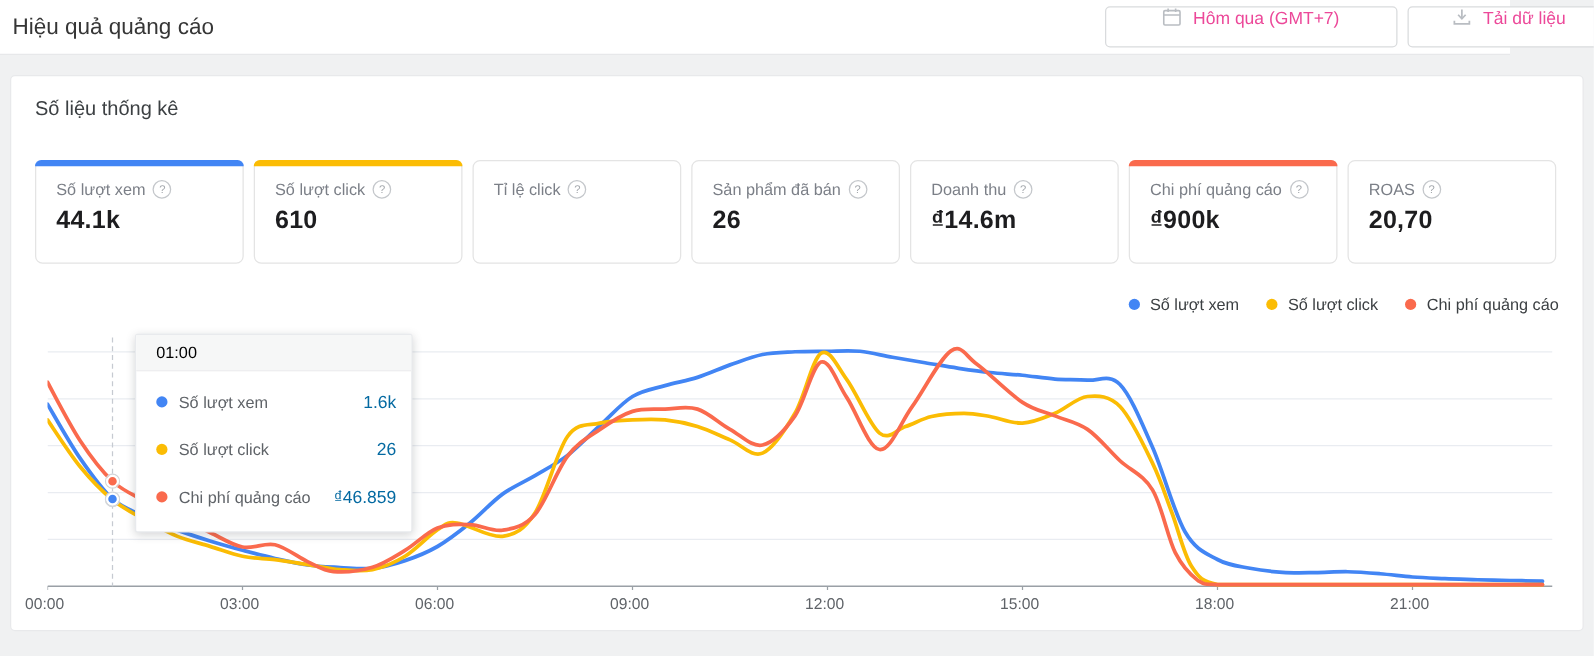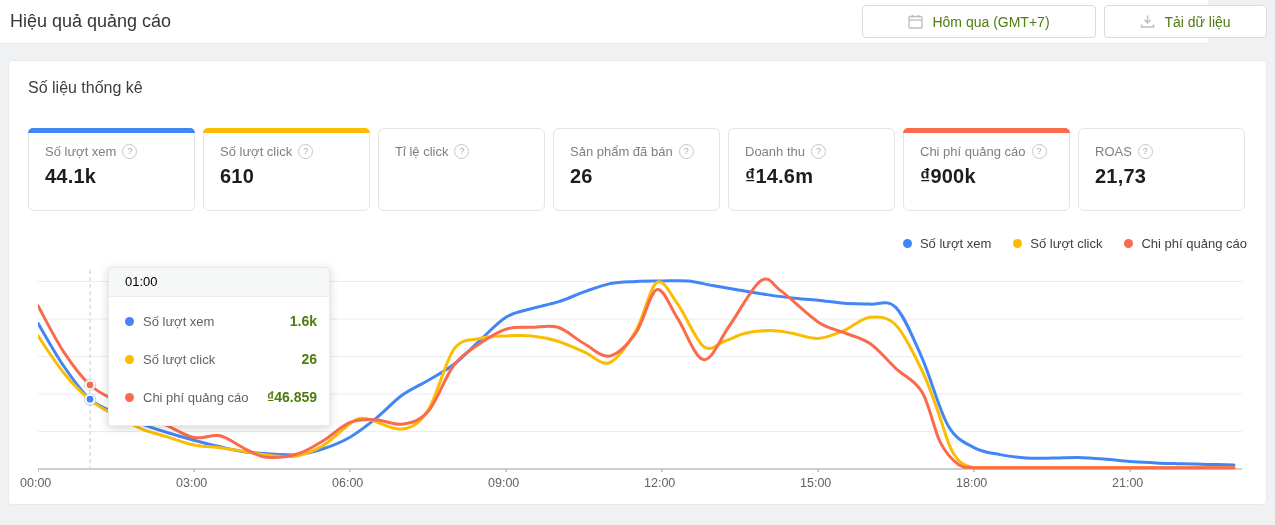--- a/index.html
+++ b/index.html
@@ -15,22 +15,22 @@
   .topbar{
     position:absolute;left:0;top:0;width:1208px;height:44px;
     background:#ffffff;border-bottom:1px solid #e7e8ea;box-sizing:border-box;
   }
   .page-title{
     position:absolute;left:10px;top:11px;font-size:18px;color:#363636;
   }
   .top-btn{
     position:absolute;top:5px;height:33px;box-sizing:border-box;
     background:#fff;border:1px solid #d9dbdd;border-radius:4px;
-    display:flex;align-items:center;justify-content:center;gap:9px;
-    font-size:14px;color:#4d7c0f;cursor:pointer;
+    display:flex;justify-content:center;gap:9px;
+    font-size:14px;color:#ec4899;cursor:pointer;margin-left:22px;
   }
   .btn-date{left:862px;width:234px;}
   .btn-download{left:1104px;width:163px;}
   .top-btn svg{display:block;}
 
   
   .main-card{
     position:absolute;left:8px;top:60px;width:1259px;height:445px;
     background:#ffffff;border:1px solid #e8e9eb;border-radius:4px;box-sizing:border-box;
   }
@@ -76,21 +76,21 @@
     background:#fff;border:1px solid #e8eaed;border-radius:2px;
     box-shadow:0 2px 8px rgba(60,64,67,.22);z-index:5;
   }
   .tooltip-header{
     height:28px;line-height:28px;background:#f6f7f7;border-bottom:1px solid #eeeef0;
     padding:0 16px;font-size:13px;color:#000000;
   }
   .tooltip-body{padding:5px 12px 9px 16px;}
   .tooltip-row{display:flex;align-items:center;gap:9px;height:38px;}
   .tooltip-row .t-label{flex:1;font-size:13px;color:#5f6368;white-space:nowrap;}
-  .tooltip-row .t-value{font-size:14px;font-weight:700;color:#4d7c0f;}
+  .tooltip-row .t-value{font-size:14px;font-weight:400;color:#0369a1;}
 </style>
 </head>
 <body>
 
 <div id="app">
 
   <div class="topbar">
     <div class="page-title">Hiệu quả quảng cáo</div>
 
     <div class="top-btn btn-date">
@@ -167,21 +167,21 @@
           <span class="help-icon">?</span>
         </div>
       <div class="stat-value">₫900k</div>
     </div>
     <div class="stat-card">
 
       <div class="stat-label">
           <span>ROAS</span>
           <span class="help-icon">?</span>
         </div>
-      <div class="stat-value">21,73</div>
+      <div class="stat-value">20,70</div>
     </div>
   </div>
 
   <div class="legend">
     <div class="legend-item">
       <span class="dot" style="background: rgb(66, 133, 244);"></span>
       <span>Số lượt xem</span>
     </div>
     <div class="legend-item">
       <span class="dot" style="background: rgb(251, 188, 4);"></span>

